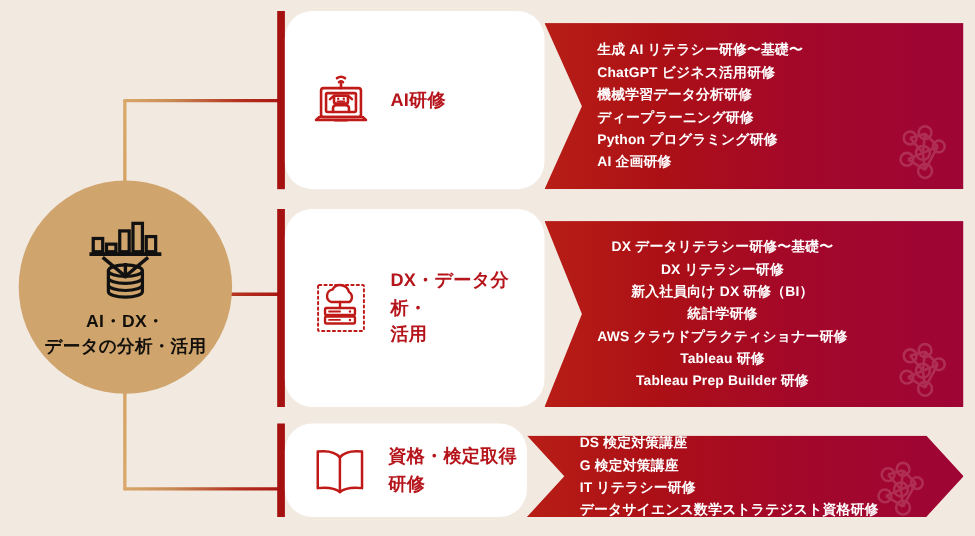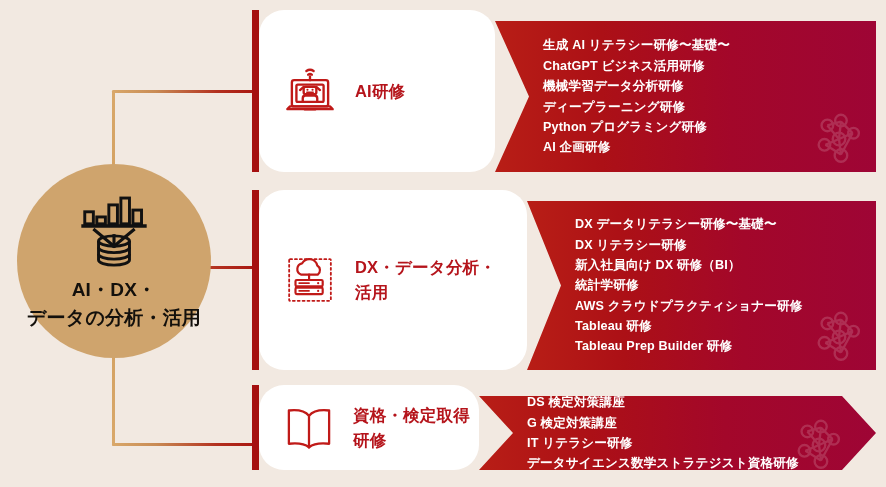--- a/index.html
+++ b/index.html
@@ -31,60 +31,60 @@
   
   .hub{
     position:absolute;left:17px;top:164px;width:194px;height:194px;
     border-radius:50%;
     background:#cfa46d;
     display:flex;flex-direction:column;align-items:center;justify-content:center;
   }
   .hub-icon{width:86px;height:86px;margin-top:-4px;}
   .hub-label{
     margin-top:4px;text-align:center;color:#13100c;
-    font-size:19px;font-weight:700;line-height:1.45;letter-spacing:.2px;
+    font-size:16px;font-weight:700;line-height:1.45;letter-spacing:.2px;
     white-space:pre-line;
   }
 
   
   .row{position:absolute;left:252px;display:flex;align-items:stretch;}
   .row-1{top:10px;height:162px;width:624px;}
   .row-2{top:190px;height:180px;width:624px;}
   .row-3{top:385px;height:85px;width:624px;}
 
   .tab{width:7px;background:#a51010;flex:0 0 auto;}
 
   .white{
     background:#ffffff;flex:0 0 auto;
     display:flex;align-items:center;
     position:relative;
     border-radius:25px;
   }
   .row-1 .white{width:236px;}
-  .row-2 .white{width:268px;}
+  .row-2 .white{width:236px;}
   .row-3 .white{width:220px;}
 
   .cat-icon{flex:0 0 auto;margin-left:22px;width:58px;height:58px;display:flex;align-items:center;justify-content:center;}
   .row-3 .cat-icon{width:56px;height:46px;}
   .cat-title{
     margin-left:16px;color:#b5141b;font-weight:700;
     font-size:16.5px;line-height:1.5;letter-spacing:.2px;
     white-space:pre-line;
   }
 
   
   .redpanel{
     flex:1 1 auto;position:relative;
     background:linear-gradient(to right,#b81e16 0%,#ac1016 28%,#a3072a 62%,#9e0535 100%);
     display:flex;align-items:center;
     overflow:hidden;
     margin-top:11px;
   }
   .row-1 .redpanel{clip-path:polygon(0 0,100% 0,100% 100%,0 100%,34px 50%);}
-  .row-2 .redpanel{clip-path:polygon(0 0,100% 0,100% 100%,0 100%,34px 50%);}
+  .row-2 .redpanel{clip-path:polygon(0 0,100% 0,100% 100%,0 100%,34px 50%);text-align:center;}
   .row-3 .redpanel{clip-path:polygon(0 0,calc(100% - 34px) 0,100% 50%,calc(100% - 34px) 100%,0 100%,34px 50%);}
 
   .courses{
     position:relative;z-index:2;
     margin-left:48px;color:#ffffff;
     font-size:12.6px;font-weight:700;line-height:1.62;letter-spacing:.15px;
   }
   .courses div{white-space:nowrap;}
 
   .molecule{

